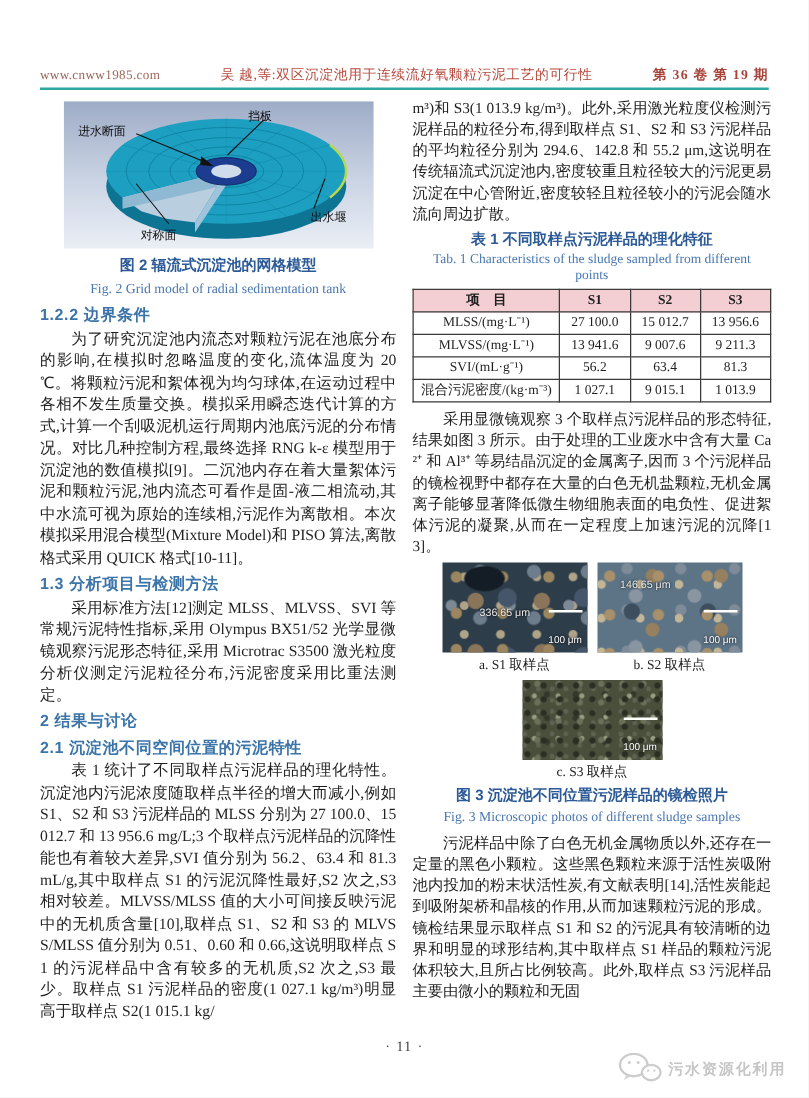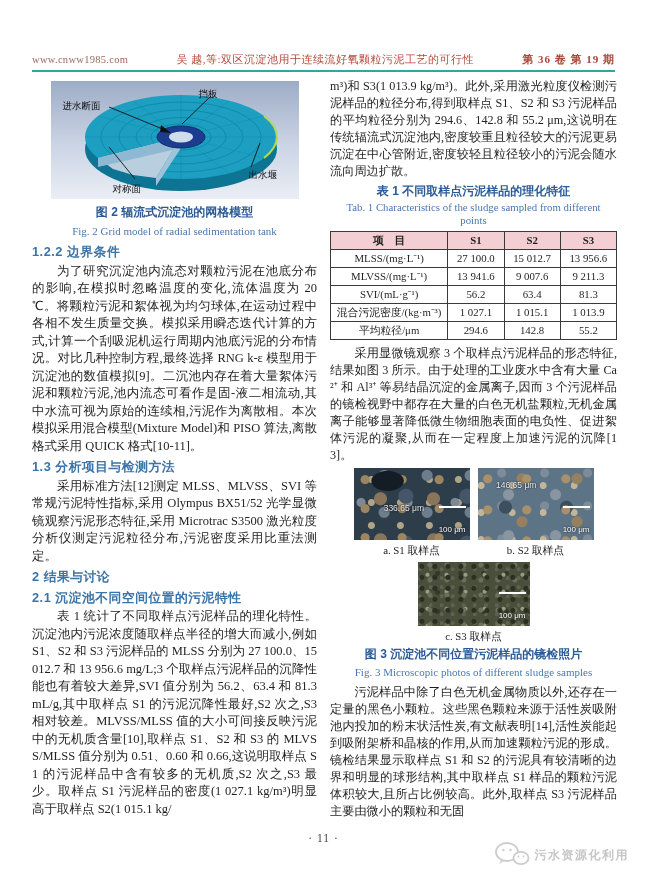--- a/index.html
+++ b/index.html
@@ -208,28 +208,22 @@
         </tr>
         <tr>
           <td>SVI/(mL·g⁻¹)</td>
           <td>56.2</td>
           <td>63.4</td>
           <td>81.3</td>
         </tr>
         <tr>
           <td>混合污泥密度/(kg·m⁻³)</td>
           <td>1 027.1</td>
-          <td>1 015.1</td>
+          <td>9 015.1</td>
           <td>1 013.9</td>
-        </tr>
-        <tr>
-          <td>平均粒径/μm</td>
-          <td>294.6</td>
-          <td>142.8</td>
-          <td>55.2</td>
         </tr>
       </tbody>
     </table>
 
     <p class="indent">采用显微镜观察 3 个取样点污泥样品的形态特征,结果如图 3 所示。由于处理的工业废水中含有大量 Ca²⁺ 和 Al³⁺ 等易结晶沉淀的金属离子,因而 3 个污泥样品的镜检视野中都存在大量的白色无机盐颗粒,无机金属离子能够显著降低微生物细胞表面的电负性、促进絮体污泥的凝聚,从而在一定程度上加速污泥的沉降[13]。</p>
 
     <div class="photos-row">
       <div class="photo-wrap">
         <div class="photo photo-a">
           <span class="annot" style="left:26%;top:44%;">336.65 μm</span>

